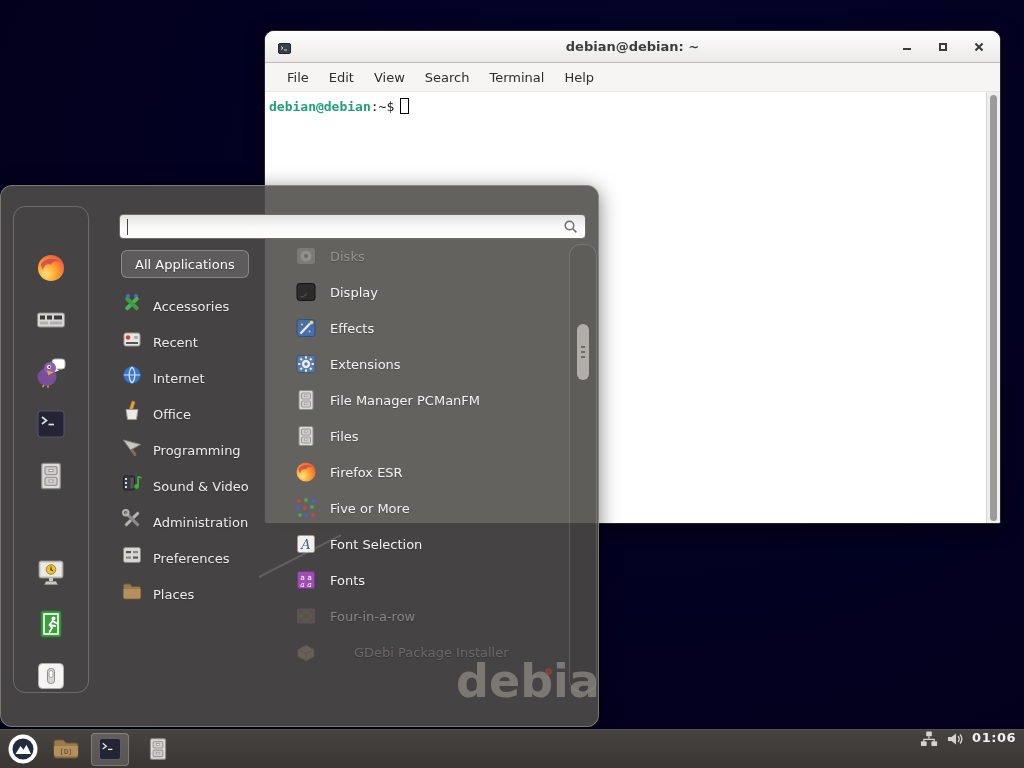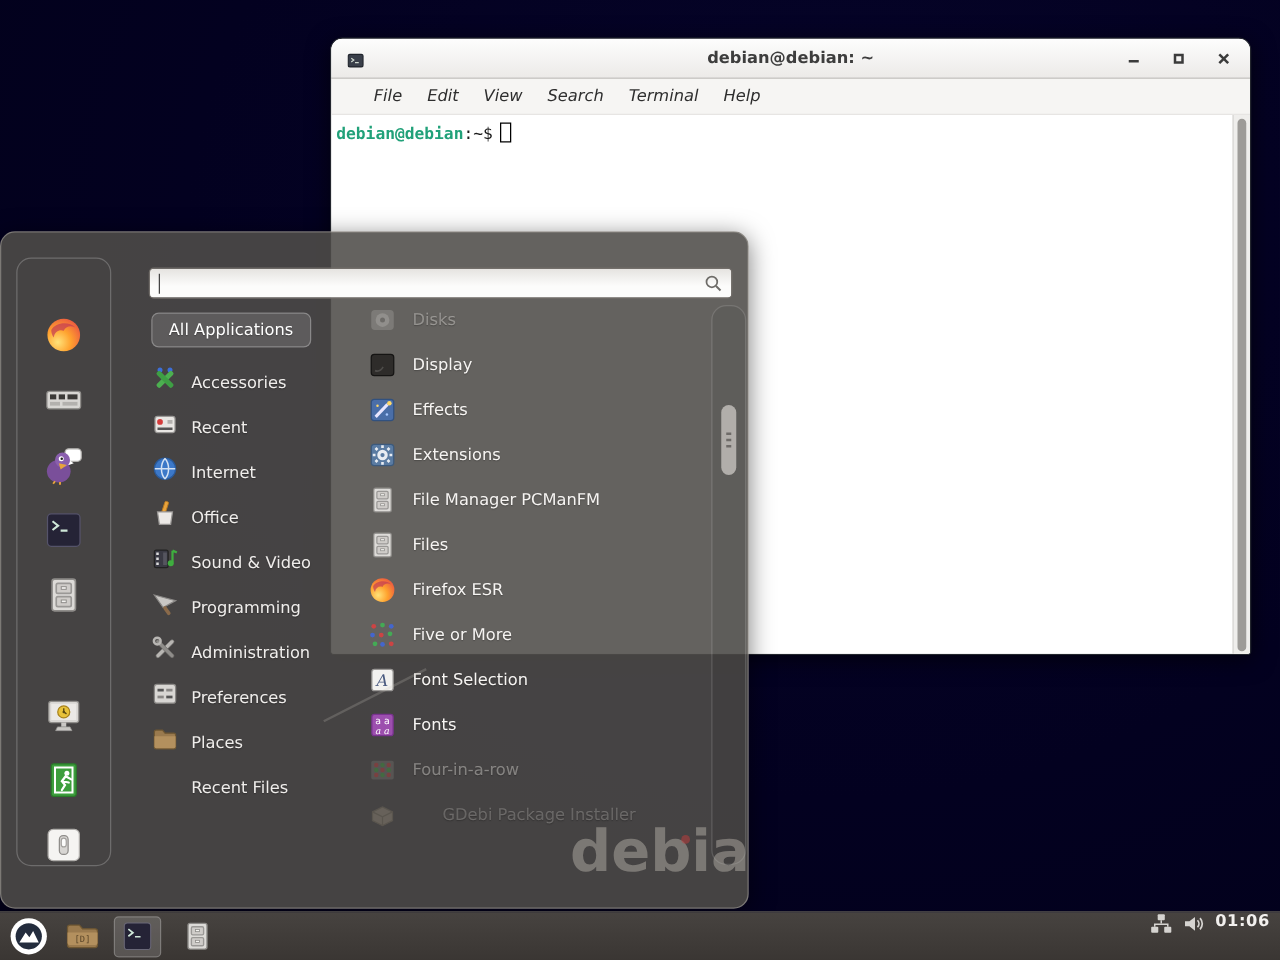--- a/index.html
+++ b/index.html
@@ -18,21 +18,21 @@
     display:flex; align-items:center; }
   .win-mini-icon { position:absolute; left:13px; top:9px; width:13px; height:13px; }
   .win-title { flex:1; text-align:center; font-size:13px; font-weight:bold; color:#3d3d3d; }
   .win-controls { position:absolute; right:14px; top:0; height:32px; display:flex; gap:22px; align-items:center; }
   .wc { width:14px; height:14px; position:relative; cursor:default; }
   .wc.min i { position:absolute; left:3px; top:8px; width:8px; height:2px; background:#3b3b3b; }
   .wc.max i { position:absolute; left:3px; top:3px; width:8px; height:8px; border:2px solid #3b3b3b; }
   .wc.close i { position:absolute; left:2px; top:6px; width:10px; height:2px; background:#3b3b3b; }
   .wc.close .x1 { transform:rotate(45deg); } .wc.close .x2 { transform:rotate(-45deg); }
   .menubar { height:29px; background:#f6f5f3; border-bottom:1px solid #e7e5e3;
-    display:flex; align-items:center; padding-left:24px;font-style:italic; }
+    display:flex; align-items:center; padding-left:12px; }
   .menubar span { font-size:13px; color:#2e2e2e; padding:0 10px; cursor:default; }
   .term-body { position:relative; height:432px; background:#fff;
     font-family:"DejaVu Sans Mono","Liberation Mono",monospace; font-size:13px; padding:6px 4px; }
   .p-user { color:#21a179; font-weight:bold; }
   .p-path { color:#1a1a1a; }
   .term-cursor { display:inline-block; width:9px; height:16px; border:1px solid #000;
     vertical-align:-3px; margin-left:6px; }
   .term-scroll { position:absolute; right:0; top:0; bottom:0; width:14px;
     background:#efeeec; border-left:1px solid #d8d6d4; }
   .term-thumb { position:absolute; right:3px; top:3px; bottom:3px; width:7px;
@@ -273,39 +273,39 @@
       </div>
       <div class="cat">
         <svg viewBox="0 0 22 22">
             <rect x="9.6" y="1" width="3" height="11" rx="1" transform="rotate(18 11 6)" fill="#e8a33c" stroke="#b97a20" stroke-width=".7"></rect>
             <path d="M5 9.5 h12 l-1.5 10 h-9 Z" fill="#ece9e6" stroke="#9a9896"></path>
           </svg>
         <span class="cat-label">Office</span>
       </div>
       <div class="cat">
         <svg viewBox="0 0 22 22">
+            <path d="M2.5 4 L19.5 8.5 L9.5 14 Z" fill="#c9c7c4" stroke="#8a8886"></path>
+            <rect x="11" y="12.5" width="3" height="8" rx="1.4" transform="rotate(-35 12.5 16.5)" fill="#8a6a4a"></rect>
+          </svg>
+        <span class="cat-label">Programming</span>
+      </div>
+      <div class="cat">
+        <svg viewBox="0 0 22 22">
             <rect x="2.5" y="4" width="11" height="14" rx="1.5" fill="#3a3a44" stroke="#222"></rect>
             <rect x="4" y="6" width="2" height="2" fill="#ddd"></rect>
             <rect x="4" y="10" width="2" height="2" fill="#ddd"></rect>
             <rect x="4" y="14" width="2" height="2" fill="#ddd"></rect>
             <rect x="9.5" y="6" width="3" height="10" fill="#55555f"></rect>
             <path d="M17 4.5 v9.5 M17 4.5 l3.5 1.5" stroke="#3fae3f" stroke-width="1.8" fill="none"></path>
             <circle cx="15.6" cy="14.5" r="2.4" fill="#3fae3f"></circle>
           </svg>
         <span class="cat-label">Sound &amp; Video</span>
       </div>
       <div class="cat">
         <svg viewBox="0 0 22 22">
-            <path d="M2.5 4 L19.5 8.5 L9.5 14 Z" fill="#c9c7c4" stroke="#8a8886"></path>
-            <rect x="11" y="12.5" width="3" height="8" rx="1.4" transform="rotate(-35 12.5 16.5)" fill="#8a6a4a"></rect>
-          </svg>
-        <span class="cat-label">Programming</span>
-      </div>
-      <div class="cat">
-        <svg viewBox="0 0 22 22">
             <rect x="9.5" y="1.5" width="3" height="19" rx="1.5" transform="rotate(45 11 11)" fill="#b8b6b3" stroke="#7a7875" stroke-width=".5"></rect>
             <rect x="9.5" y="1.5" width="3" height="19" rx="1.5" transform="rotate(-45 11 11)" fill="#8f8d8a" stroke="#6a6866" stroke-width=".5"></rect>
             <circle cx="4.8" cy="4.8" r="2.7" fill="none" stroke="#b8b6b3" stroke-width="2"></circle>
           </svg>
         <span class="cat-label">Administration</span>
       </div>
       <div class="cat">
         <svg viewBox="0 0 22 22">
             <rect x="2.5" y="3.5" width="17" height="15" rx="2" fill="#d8d6d3" stroke="#8a8886"></rect>
             <rect x="5" y="7" width="5" height="2.2" fill="#555"></rect>
@@ -314,23 +314,20 @@
             <rect x="12" y="12.5" width="5" height="2.2" fill="#555"></rect>
           </svg>
         <span class="cat-label">Preferences</span>
       </div>
       <div class="cat">
         <svg viewBox="0 0 22 22">
             <path d="M2.5 5.5 a1.5 1.5 0 0 1 1.5 -1.5 h5 l2 2.5 h7 a1.5 1.5 0 0 1 1.5 1.5 v9.5 a1.5 1.5 0 0 1 -1.5 1.5 h-14 a1.5 1.5 0 0 1 -1.5 -1.5 Z" fill="#9a7a4e" stroke="#6f5732"></path>
             <path d="M2.5 9 h17 v8 a1.5 1.5 0 0 1 -1.5 1.5 h-14 a1.5 1.5 0 0 1 -1.5 -1.5 Z" fill="#b3905e"></path>
           </svg>
         <span class="cat-label">Places</span>
-      </div>
-      <div class="cat recent">
-        <span class="cat-label">Recent Files</span>
       </div>
     </div>
 
     <div class="apps">
       <div class="app-row dim">
         <svg viewBox="0 0 24 24">
             <rect x="3" y="4" rx="3" width="18" height="16" fill="#9a9894"></rect>
             <circle cx="12" cy="12" r="5.5" fill="#c9c7c3"></circle>
             <circle cx="12" cy="12" r="2" fill="#7a7874"></circle>
           </svg>

